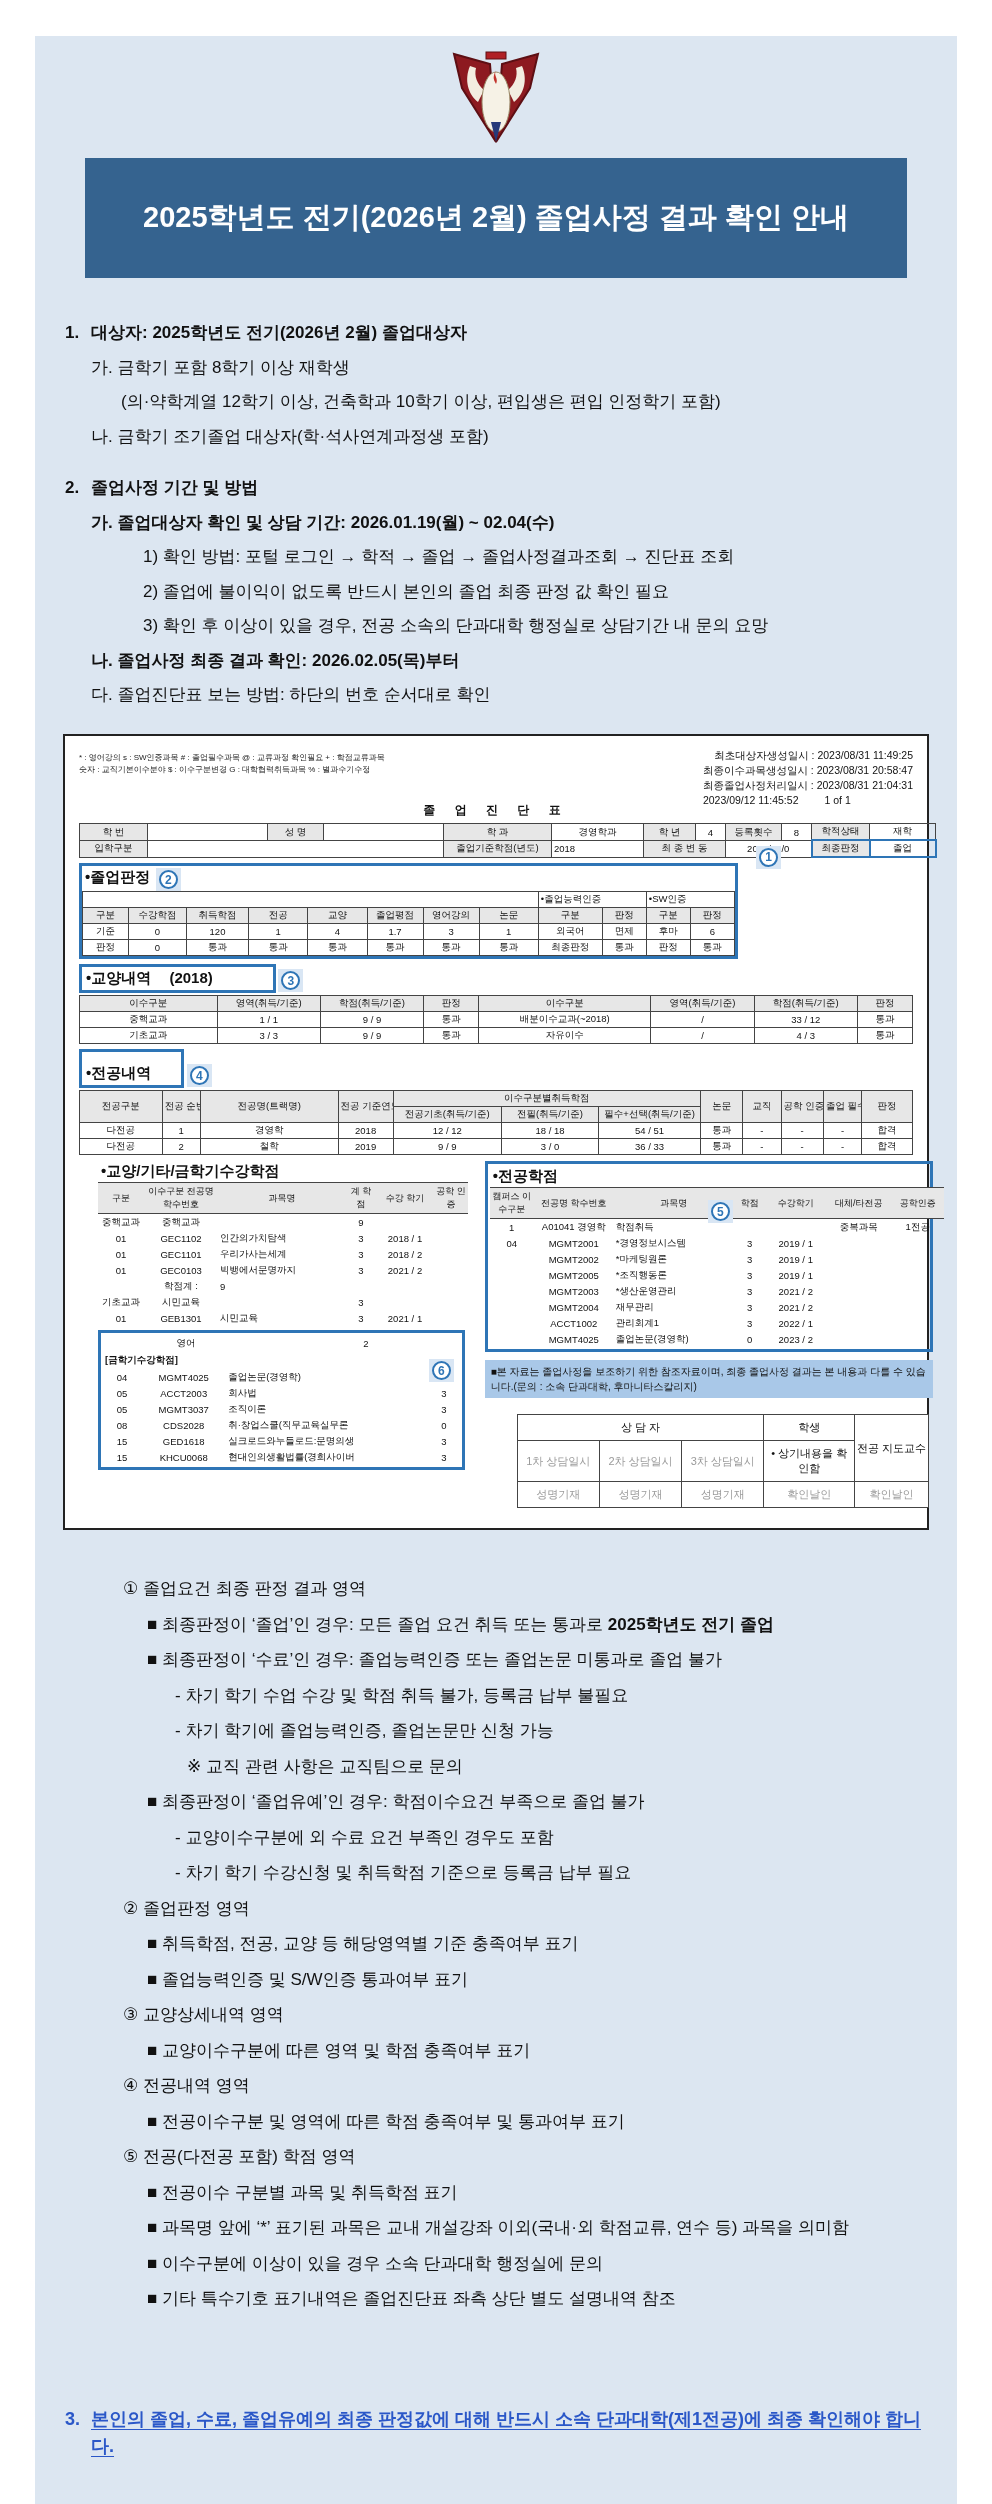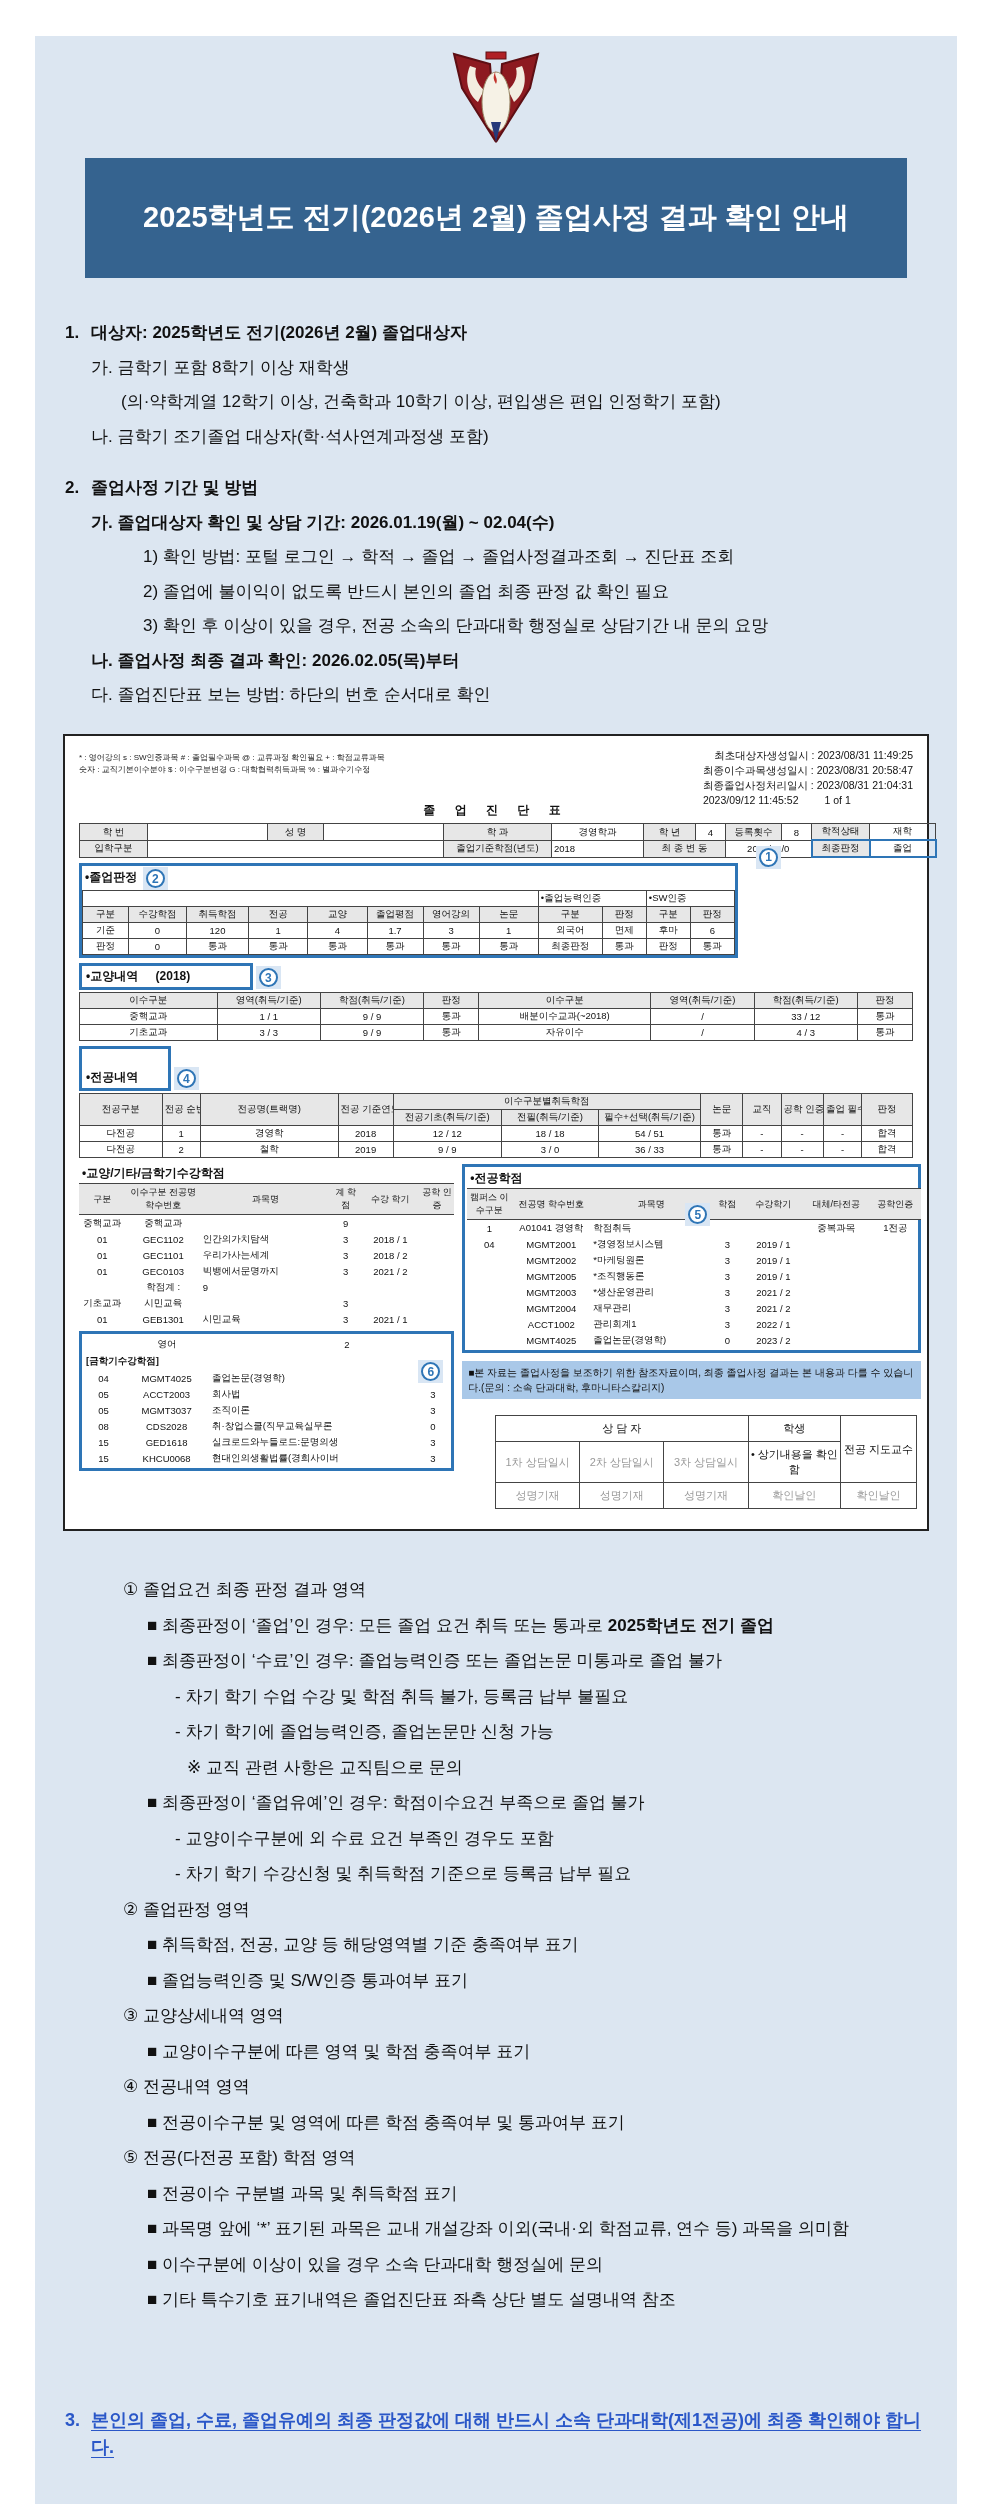--- a/index.html
+++ b/index.html
@@ -42,24 +42,24 @@
   td.nob, th.nob { border:none; background:transparent; }
   .grp-lbl { text-align:left !important; background:#fff !important; border:1px solid #444; font-weight:bold; }
 
   .hlcell { border:2px solid #2e75b6 !important; }
 
   .badge-wrap { display:inline-flex; background:#d9e6f4; padding:2px 3px; vertical-align:middle; }
   .badge { display:inline-flex; align-items:center; justify-content:center; width:19px; height:19px;
            border:2px solid #2e75b6; border-radius:50%; color:#2e75b6; font-weight:bold; font-size:12px;
            background:#fff; }
   .bluebox { border:3px solid #2e75b6; }
-  .seclab { font-weight:bold; font-size:12px; padding:1px 3px; text-align:left; }
+  .seclab { font-weight:bold; font-size:15px; padding:1px 3px; text-align:left; }
   .lab-inline { display:inline-block; }
 
-  .lists { display:flex; gap:8px; margin-top:6px; align-items:flex-start; }
+  .lists { display:flex; gap:20px; margin-top:6px; align-items:flex-start;margin-left:19px; }
   .col-left { width:45%; }
   .col-right { width:55%; }
   table.list { border-collapse:collapse; width:100%; table-layout:fixed; }
   table.list th { border-top:1px solid #444; border-bottom:1px solid #444; background:#e7e7e7;
                   font-size:9px; padding:2px 1px; font-weight:normal; }
   table.list td { font-size:9.5px; padding:1.5px 2px; white-space:nowrap; overflow:hidden; text-align:center; }
   table.list td:nth-child(3) { text-align:left; }
   .cur-label { font-size:9.5px; font-weight:bold; margin:3px 0 2px 2px; text-align:left; }
 
   .dg-note { background:#a9c8e8; font-size:10px; line-height:1.5; padding:4px 6px; margin-top:8px; }
@@ -317,21 +317,21 @@
                 <td>자유이수</td>
                 <td>/</td>
                 <td>4  /  3</td>
                 <td>통과</td>
               </tr>
             </tbody>
         </table>
       </div>
 
       <div style="margin-top:5px;">
-        <span class="bluebox seclab lab-inline" style="padding:20px 30px 2px 4px;">•전공내역</span>
+        <span class="bluebox seclab lab-inline" style="padding:12px 30px 2px 4px;">•전공내역</span>
         <span class="badge-wrap">
             <span class="badge">4</span>
           </span>
         <table class="dg" style="margin-top:2px;">
           <colgroup>
               <col style="width:78px">
               <col style="width:36px">
               <col style="width:130px">
               <col style="width:52px">
               <col style="width:102px">

